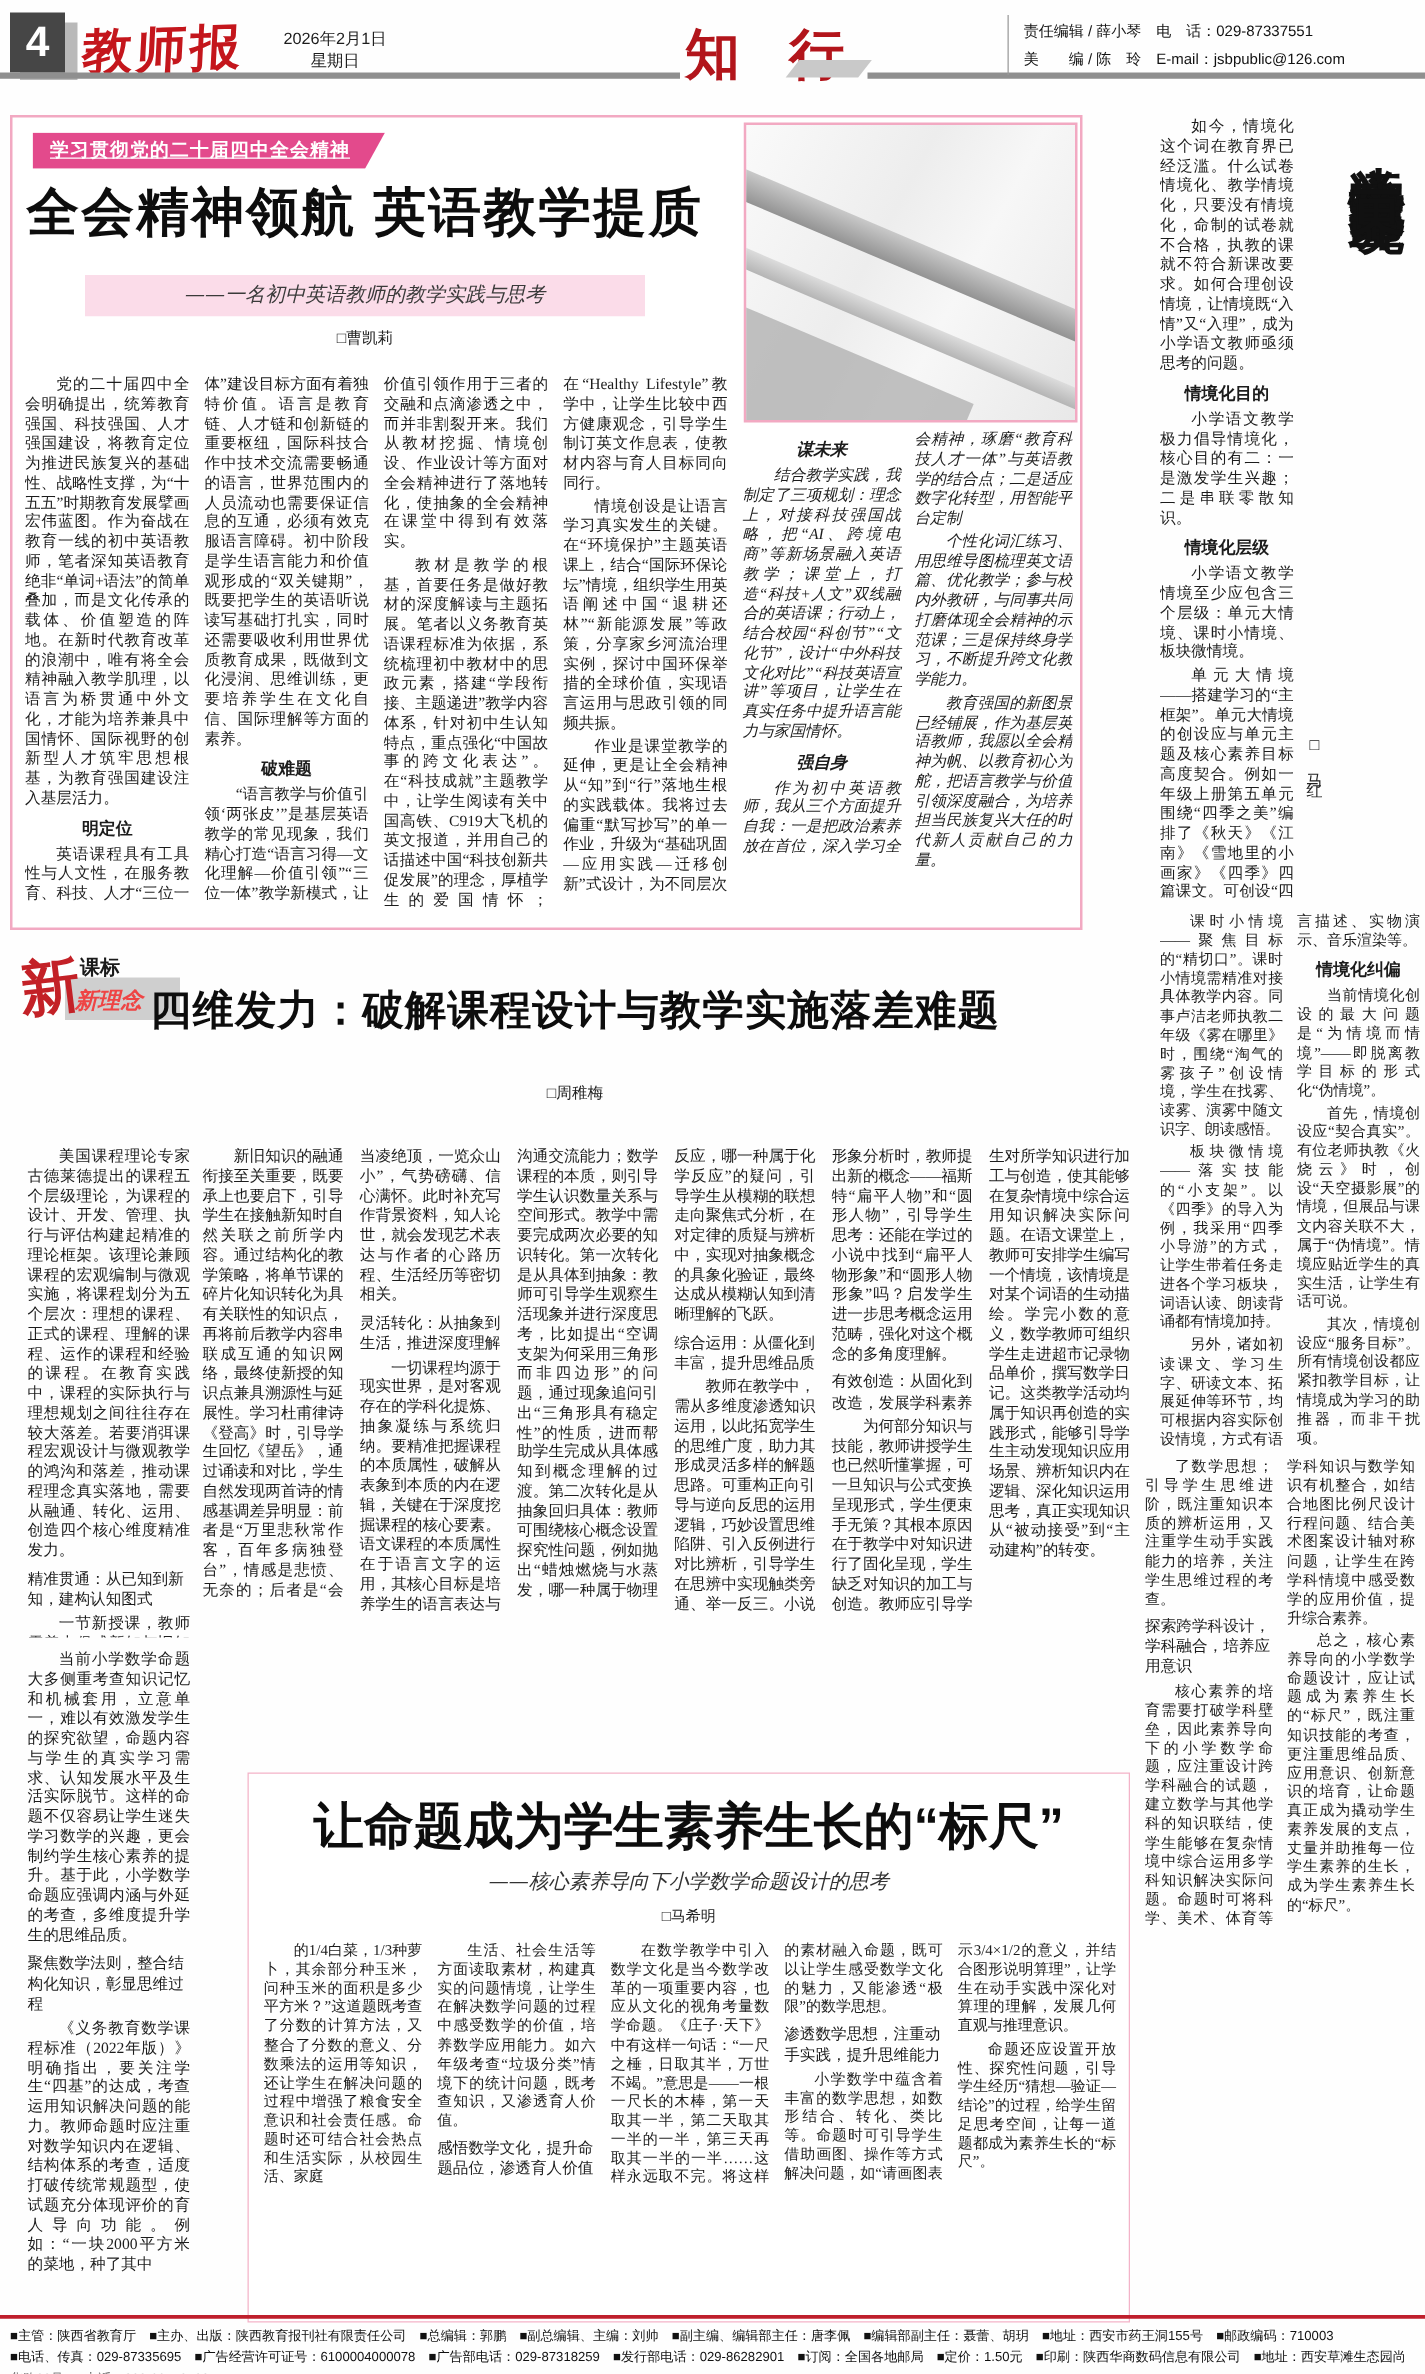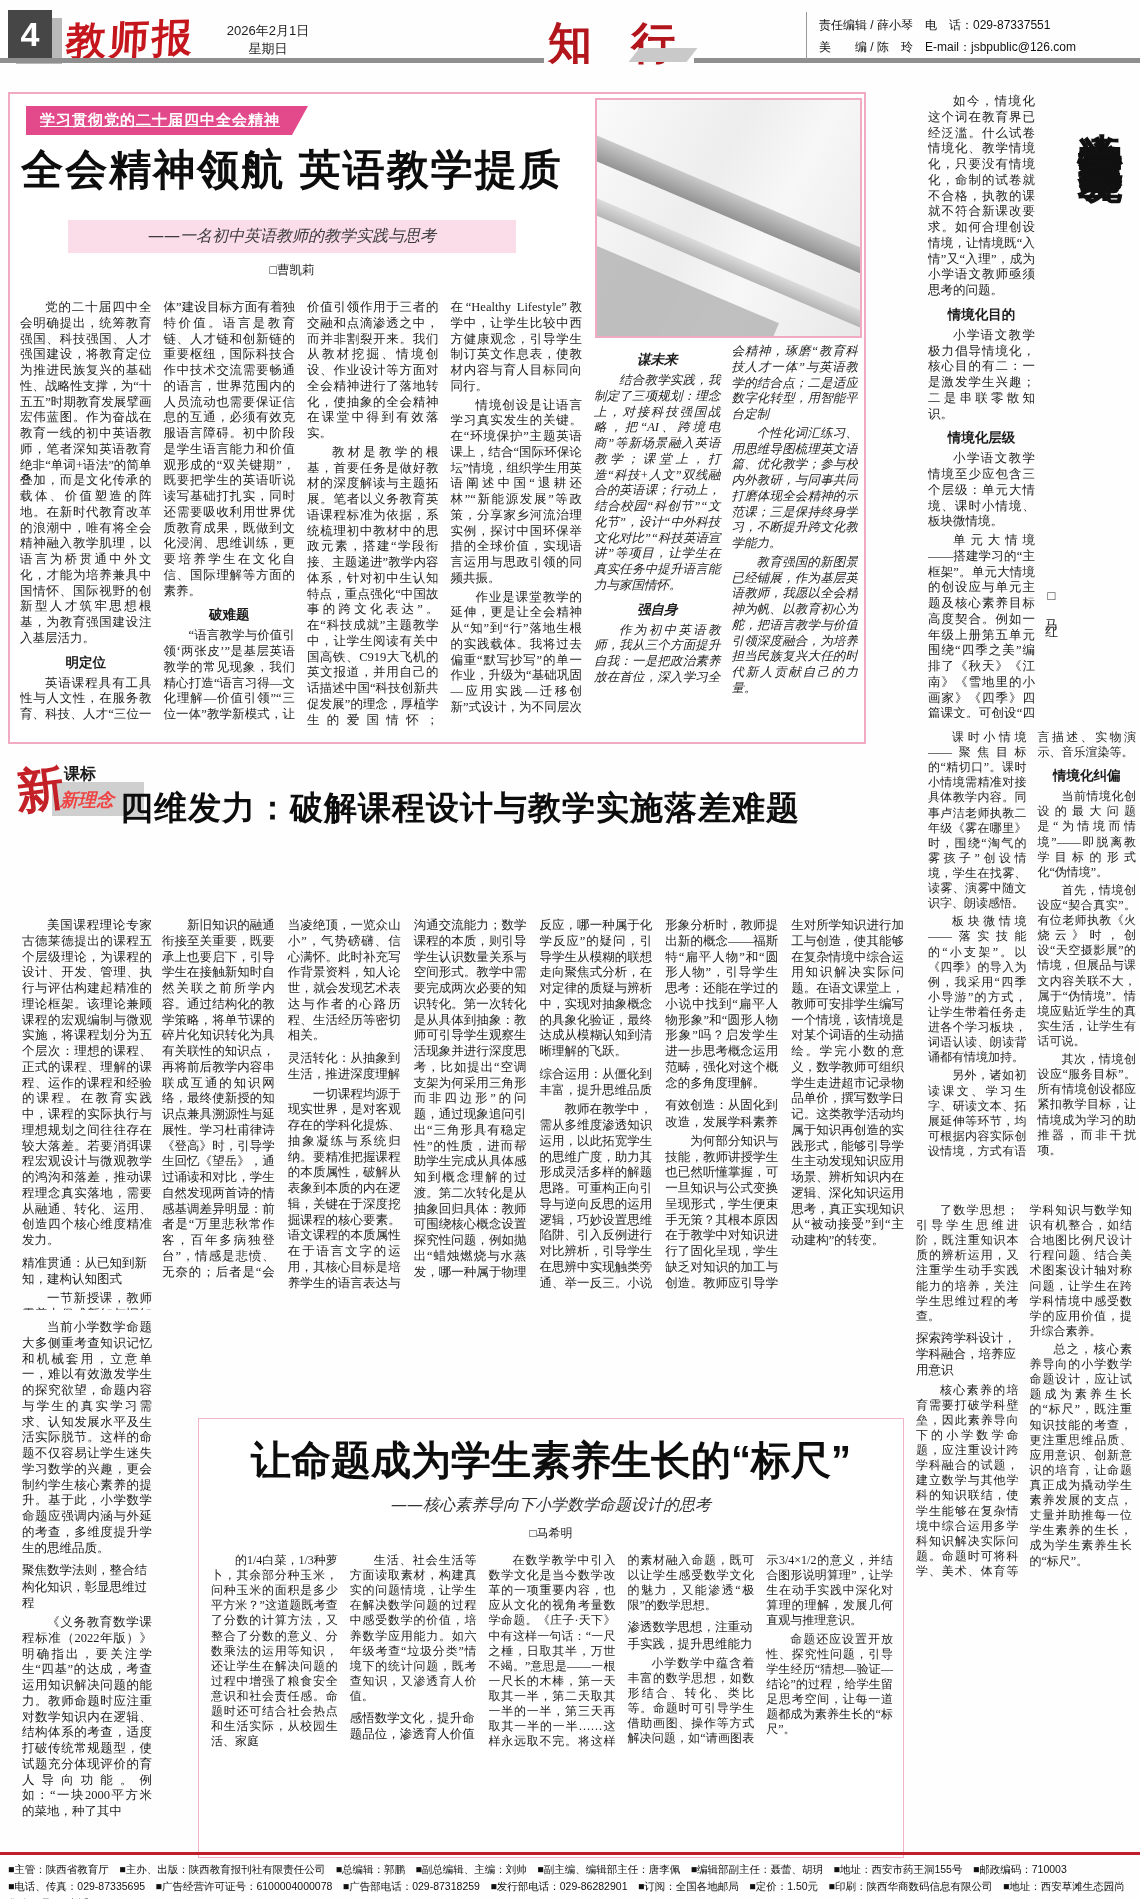--- a/index.html
+++ b/index.html
@@ -62,21 +62,21 @@
   .stampbig{position:absolute;left:0;top:-2px;font:bold 48px "DejaVu Serif",serif;color:#c32127;transform:rotate(-7deg);}
   .stamps1{position:absolute;left:48px;top:4px;font:bold 16px "DejaVu Serif",serif;color:#1a1a1a;}
   .stamps2{position:absolute;left:44px;top:28px;font:bold italic 18px "DejaVu Serif",serif;color:#ef4444;}
   
   .midtitle{left:20px;top:786px;width:880px;font:bold 33px "Liberation Sans",sans-serif;color:#0d0d0d;letter-spacing:1px;}
   .midauthor{left:20px;top:866px;width:880px;font-size:12.5px;}
   .midcolA{left:22px;top:918px;width:130px;height:392px;}
   .midcolsB{left:162px;top:918px;width:742px;height:494px;}
   
   .botleft{left:22px;top:1320px;width:130px;height:536px;}
-  .botright{left:916px;top:1166px;width:216px;height:690px;font-size:12px;margin-top:37px;}
+  .botright{left:916px;top:1166px;width:216px;height:690px;font-size:12px;}
   .botbox{left:198px;top:1418px;width:706px;height:440px;border:1px solid #f3b3c8;box-sizing:border-box;background:#fff;}
   .bottitle{left:0;top:14px;width:704px;font:bold 40px "Liberation Sans",sans-serif;color:#0d0d0d;}
   .botsub{left:0;top:76px;width:704px;font:italic 16px "DejaVu Serif",serif;color:#333;}
   .botauthor{left:0;top:106px;width:704px;font-size:12px;}
   .botbody{left:12px;top:134px;width:682px;height:296px;font-size:12px;}
   
   .redrule{left:0;top:1852px;width:1140px;height:3px;background:#bf1f2c;}
   .footer{left:8px;top:1861px;width:1126px;font:10.5px "Liberation Sans",sans-serif;color:#111;line-height:17px;}
 </style>
 </head>
@@ -154,20 +154,21 @@
   </div>
 
   <div class="abs stamp">
     <div class="stampshadow"></div>
     <div class="stampbig">新</div>
     <div class="stamps1">课标</div>
     <div class="stamps2">新理念</div>
   </div>
 
   <div class="abs midtitle center">四维发力：破解课程设计与教学实施落差难题</div>
+  <div class="abs midauthor center">□周稚梅</div>
   <div class="abs midcolA flow">
     <p>美国课程理论专家古德莱德提出的课程五个层级理论，为课程的设计、开发、管理、执行与评估构建起精准的理论框架。该理论兼顾课程的宏观编制与微观实施，将课程划分为五个层次：理想的课程、正式的课程、理解的课程、运作的课程和经验的课程。在教育实践中，课程的实际执行与理想规划之间往往存在较大落差。若要消弭课程宏观设计与微观教学的鸿沟和落差，推动课程理念真实落地，需要从融通、转化、运用、创造四个核心维度精准发力。</p>
     <h5>精准贯通：从已知到新知，建构认知图式</h5>
     <p>一节新授课，教师需着力促成新知与旧知识的快速衔接，深度对接学生已有认知结构，引导学生实现知识的正向迁移。</p>
   </div>
   <div class="abs midcolsB flow cols6">
     <p>新旧知识的融通衔接至关重要，既要承上也要启下，引导学生在接触新知时自然关联之前所学内容。通过结构化的教学策略，将单节课的碎片化知识转化为具有关联性的知识点，再将前后教学内容串联成互通的知识网络，最终使新授的知识点兼具溯源性与延展性。学习杜甫律诗《登高》时，引导学生回忆《望岳》，通过诵读和对比，学生自然发现两首诗的情感基调差异明显：前者是“万里悲秋常作客，百年多病独登台”，情感是悲愤、无奈的；后者是“会当凌绝顶，一览众山小”，气势磅礴、信心满怀。此时补充写作背景资料，知人论世，就会发现艺术表达与作者的心路历程、生活经历等密切相关。</p>
     <h5>灵活转化：从抽象到生活，推进深度理解</h5>
     <p>一切课程均源于现实世界，是对客观存在的学科化提炼、抽象凝练与系统归纳。要精准把握课程的本质属性，破解从表象到本质的内在逻辑，关键在于深度挖掘课程的核心要素。语文课程的本质属性在于语言文字的运用，其核心目标是培养学生的语言表达与沟通交流能力；数学课程的本质，则引导学生认识数量关系与空间形式。教学中需要完成两次必要的知识转化。第一次转化是从具体到抽象：教师可引导学生观察生活现象并进行深度思考，比如提出“空调支架为何采用三角形而非四边形”的问题，通过现象追问引出“三角形具有稳定性”的性质，进而帮助学生完成从具体感知到概念理解的过渡。第二次转化是从抽象回归具体：教师可围绕核心概念设置探究性问题，例如抛出“蜡烛燃烧与水蒸发，哪一种属于物理反应，哪一种属于化学反应”的疑问，引导学生从模糊的联想走向聚焦式分析，在对定律的质疑与辨析中，实现对抽象概念的具象化验证，最终达成从模糊认知到清晰理解的飞跃。</p>
     <h5>综合运用：从僵化到丰富，提升思维品质</h5>

